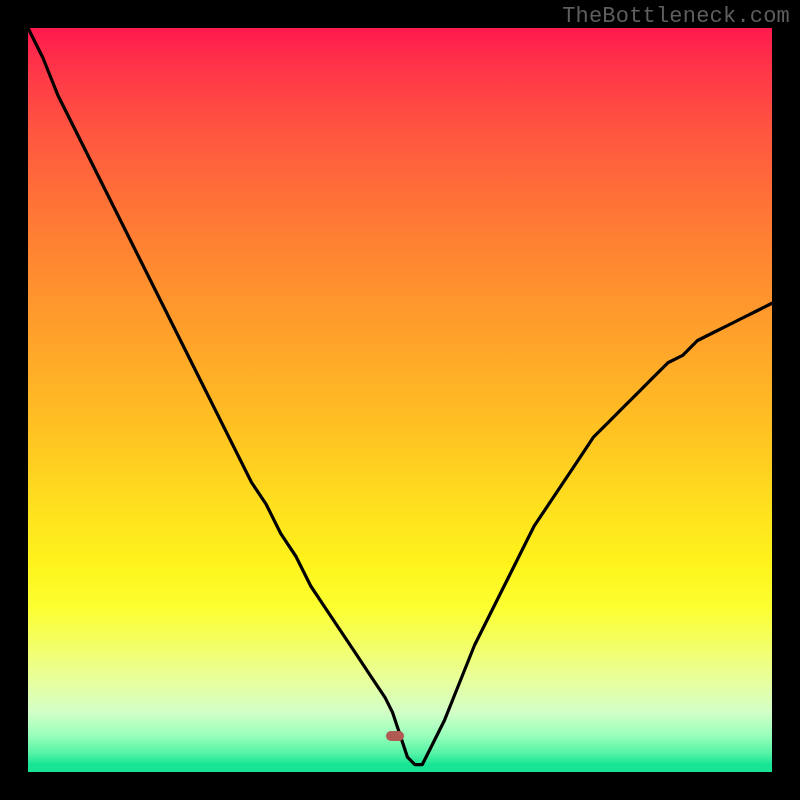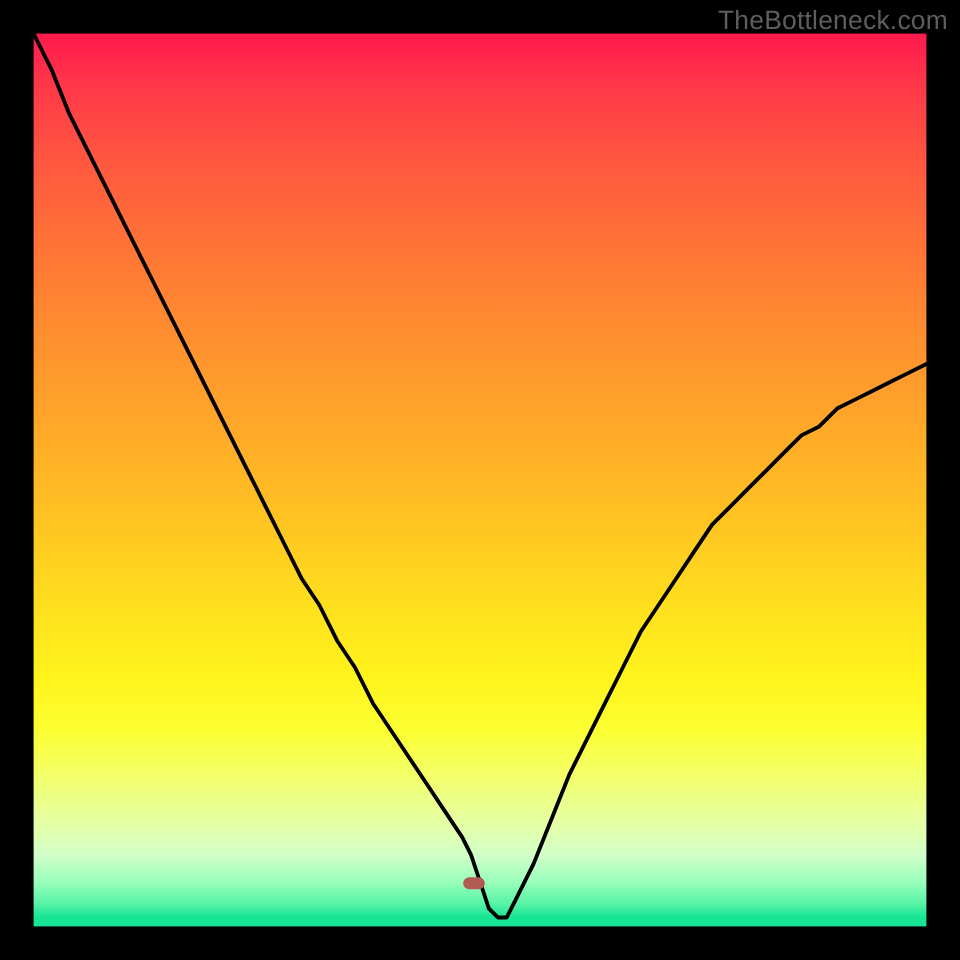--- a/index.html
+++ b/index.html
@@ -48,20 +48,21 @@
   }
   .watermark {
     position: absolute;
     top: 4px;
     right: 10px;
     color: #5e5e5e;
     font-size: 22px;
     font-weight: 500;
     letter-spacing: 0.2px;
     user-select: none;
+    font-family: Liberation Mono, monospace;
   }
   svg.curve {
     position: absolute;
     left: 0;
     top: 0;
     width: 744px;
     height: 744px;
     overflow: visible;
   }
   .marker {

